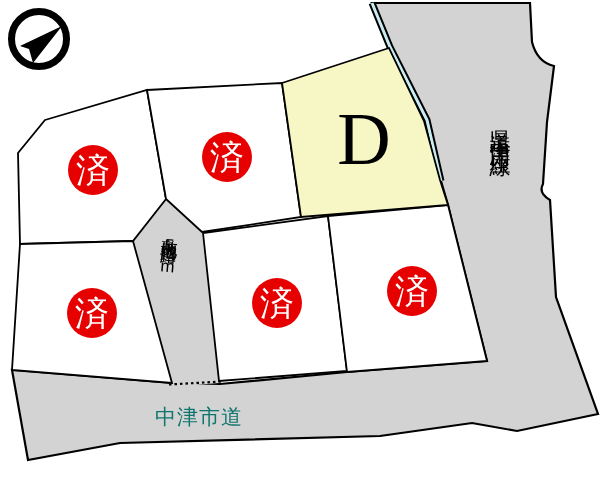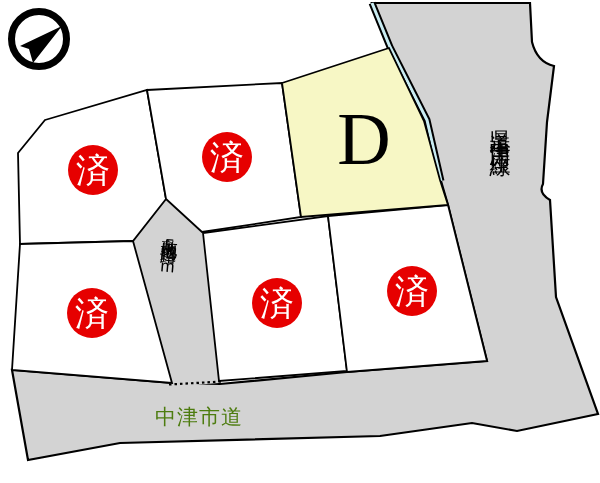--- a/index.html
+++ b/index.html
@@ -24,21 +24,21 @@
     color:#000;white-space:nowrap;line-height:1.1;
   }
   .road-internal-label{
     left:161px;top:226px;font-size:17px;letter-spacing:2px;
     transform:rotate(5deg);transform-origin:50% 0;
   }
   .road-pref-label{
     left:489px;top:113px;font-size:21px;letter-spacing:4.5px;
   }
   .road-city-label{
-    position:absolute;left:155px;top:403px;font-size:21px;letter-spacing:1px;color:#4d7c0f;
+    position:absolute;left:155px;top:403px;font-size:21px;letter-spacing:1px;color:#0f766e;
   }
 </style>
 </head>
 <body>
 
 <div id="stage">
 
   <svg id="plan-svg" width="600" height="483" viewBox="0 0 600 483">
 
     <path stroke="#000" stroke-width="2.2" d="M372,3 L530,3 L532,42 Q537,62 554,66 L547,122 L543,184 Q538,193 550,200

